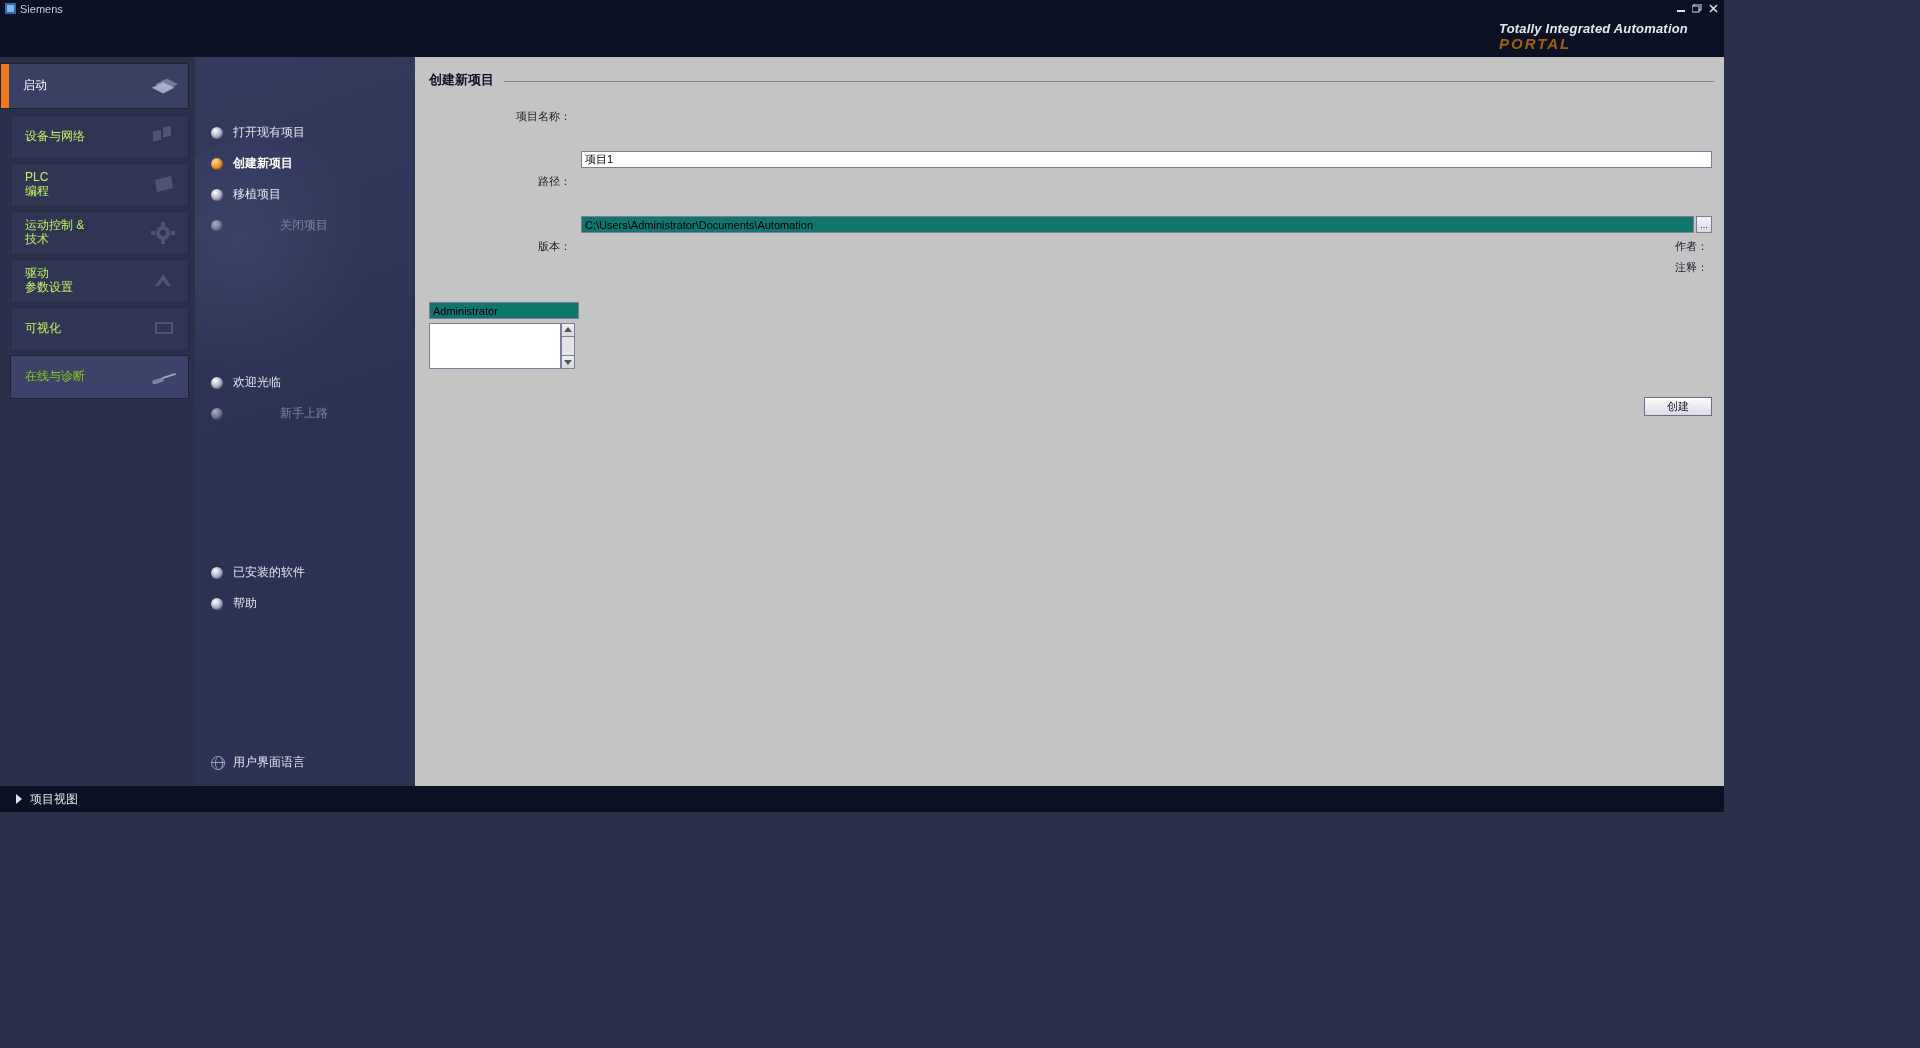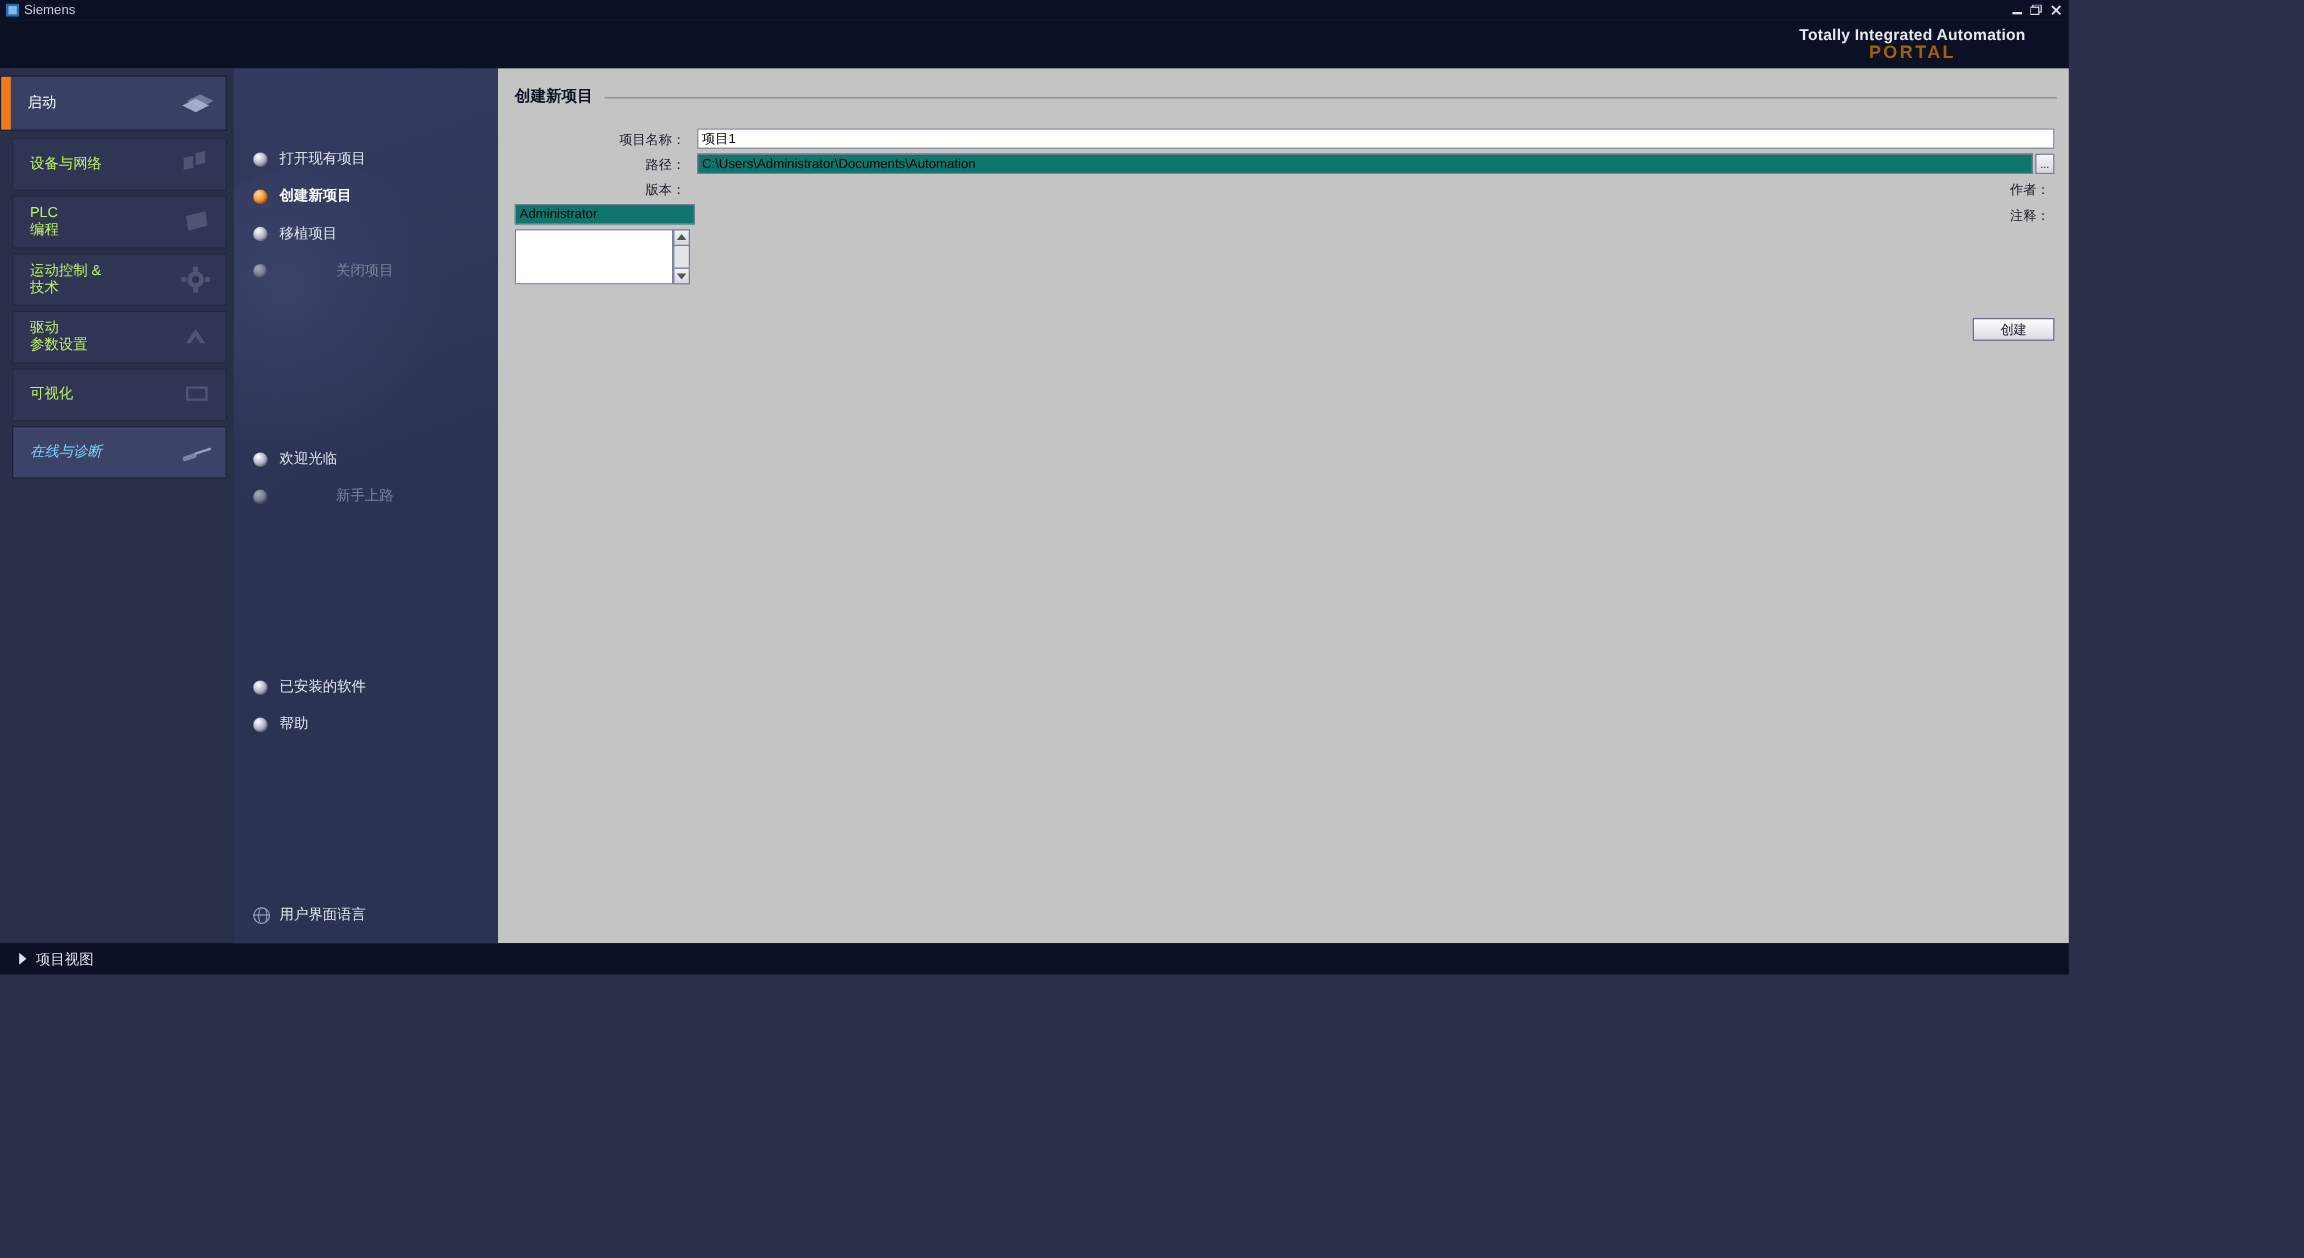--- a/index.html
+++ b/index.html
@@ -6,36 +6,36 @@
   html, body { width: 100%; height: 100%; font-family: "Segoe UI", Tahoma, sans-serif; font-size: 12px; background: #2a2f4a; color: #dcdce0; overflow: hidden; }
   .app { display: flex; flex-direction: column; width: 1724px; height: 812px; background: #2a2f4a; }
   
   .titlebar { height: 17px; background: linear-gradient(to bottom, #0c1024, #0c1024); display: flex; align-items: center; padding: 0 4px; color: #c8cad6; }
   .titlebar .logo { width: 12px; height: 12px; margin-right: 4px; display:inline-flex; align-items:center; justify-content:center; }
   .titlebar .title { font-size: 11px; }
   .titlebar .spacer { flex: 1; }
   .winbtn { width: 14px; height: 12px; margin-left: 2px; display:flex; align-items:center; justify-content:center; color:#e0e0e8; font-size:10px; }
   
   .header { height: 40px; background: #0c1024; display:flex; align-items: center; justify-content: flex-end; padding-right: 36px; color: #e6e8f0; }
-  .header .tia { text-align: center; line-height: 1.05; }
+  .header .tia { text-align: left; line-height: 1.05; font-style: italic; }
   .header .tia .line1 { font-size: 13px; font-weight: bold; letter-spacing: 0.2px; }
   .header .tia .line2 { font-size: 15px; font-weight: bold; letter-spacing: 2px; color:#a16207; }
   
   .body { flex:1; display:flex; background:#2c3150; min-height:0; }
   
   .col1 { width: 195px; background: #2a2f4a; padding-top: 6px; }
   .navitem { height: 44px; margin: 2px 6px 4px 10px; display:flex; align-items:center; padding: 0 10px 0 14px; color:#b6b9c8; position:relative; border-radius:1px; }
   .navitem.disabled { color:#bef264; }
   .navitem .label { flex:1; font-size:12px; line-height:1.15; }
   .navitem .icon { width:28px; height:28px; display:flex; align-items:center; justify-content:center; opacity:0.7; }
   .navitem.sub { background: rgba(60,66,100,0.35); border:1px solid rgba(30,34,56,0.6); }
   .navitem.start { background: #3a4064; border:1px solid #1e2238; height:46px; margin: 0 6px 6px 0; padding-left:22px; color:#fff; }
   .navitem.start::before { content:""; position:absolute; left:0; top:0; bottom:0; width:8px; background:#f07b1a; }
   .navitem.start .icon svg path { fill:#dfe6ff; }
-  .navitem.online { background: #3d4368; border:1px solid #1e2238; color:#7dd3fc;font-style:italic; }
+  .navitem.online { background: #3d4368; border:1px solid #1e2238; color:#84cc16; }
   .navitem.sub.disabled .icon { opacity:0.35; }
   
   .col2 { width: 220px; background: linear-gradient(160deg, #353b60 0%, #2c3252 50%, #2c3252 100%); padding: 60px 8px 0 8px; position:relative; overflow:hidden; }
   .col2::before { content:""; position:absolute; left:-60px; top:80px; width:260px; height:260px; border-radius:50%; background: radial-gradient(circle at 40% 40%, rgba(90,100,150,0.25), rgba(40,45,75,0) 60%); }
   .actionlist { position:relative; z-index:1;text-align:right; }
   .action { display:flex; align-items:center; padding: 7px 6px 7px 8px; color:#e2e4ef; font-size:12px; cursor:default; }
   .action .bullet { width:12px; height:12px; border-radius:50%; margin-right:10px; background: radial-gradient(circle at 35% 30%, #ffffff, #b8bccf 45%, #8a8fa8 100%); box-shadow: inset -1px -1px 2px rgba(0,0,0,0.4); flex-shrink:0; }
   .action.selected .bullet { background: radial-gradient(circle at 35% 30%, #ffd9a8, #f49530 50%, #d86b00 100%); }
   .action.selected { color:#fff; font-weight:bold; }
   .action.dim { color:#7d829c;gap:47px; }
@@ -44,21 +44,21 @@
   .globe::before { content:""; position:absolute; left:3px; top:-1px; bottom:-1px; width:6px; border-left:1px solid #9ca1b8; border-right:1px solid #9ca1b8; border-radius:50%; }
   .globe::after { content:""; position:absolute; top:5px; left:-1px; right:-1px; height:1px; background:#9ca1b8; }
   
   .col3 { flex:1; background:#c4c4c4; display:flex; flex-direction:column; min-width:0; }
   .main-inner { flex:1; margin:0; background:#c4c4c4; padding: 14px 10px 10px 14px; display:flex; flex-direction:column; }
   .main-title-row { display:flex; align-items:center; margin-bottom:18px; }
   .main-title { color:#0c1024; font-size:13px; font-weight:bold; padding-right:10px; }
   .main-title-line { flex:1; height:1px; background:#808090; margin-top:2px; }
   .form { display:grid; grid-template-columns: 146px 1fr; column-gap:6px; row-gap:4px; align-items:start; padding-right:2px; }
   .form-label { text-align:right; color:#1a1c28; font-size:11px; padding-top:2px; padding-right:4px; }
-  .field-wrap { display:flex; align-items:stretch; }
+  .field-wrap { display:flex; align-items:stretch;margin-top:44px; }
   .tf { flex:1; height:17px; border:1px solid #7a7e98; background:#0f766e; color:#000; font-size:11px; padding:0 3px; }
   .btn-ell { width:16px; height:17px; margin-left:2px; border:1px solid #7a7e98; background:linear-gradient(#f6f6f8,#d6d7df); font-size:9px; display:flex; align-items:center; justify-content:center; color:#222; }
   .dd { width:14px; height:17px; margin-left:0; border:1px solid #7a7e98; border-left:none; background:linear-gradient(#f2f2f5,#d6d7df); display:flex; align-items:center; justify-content:center; }
   .dd svg { display:block; }
   .textarea-wrap { display:flex; }
   .textarea { flex:1; height:46px; border:1px solid #7a7e98; background:#fff; resize:none; font-size:11px; padding:2px; }
   .ta-scroll { width:14px; display:flex; flex-direction:column; }
   .ta-scroll .sbtn { height:14px; border:1px solid #7a7e98; background:linear-gradient(#f2f2f5,#d6d7df); display:flex; align-items:center; justify-content:center; }
   .ta-scroll .strack { flex:1; border-left:1px solid #7a7e98; border-right:1px solid #7a7e98; background:#e3e3e8; }
   .btnrow { display:flex; justify-content:flex-end; margin-top:28px; padding-right:2px; }

